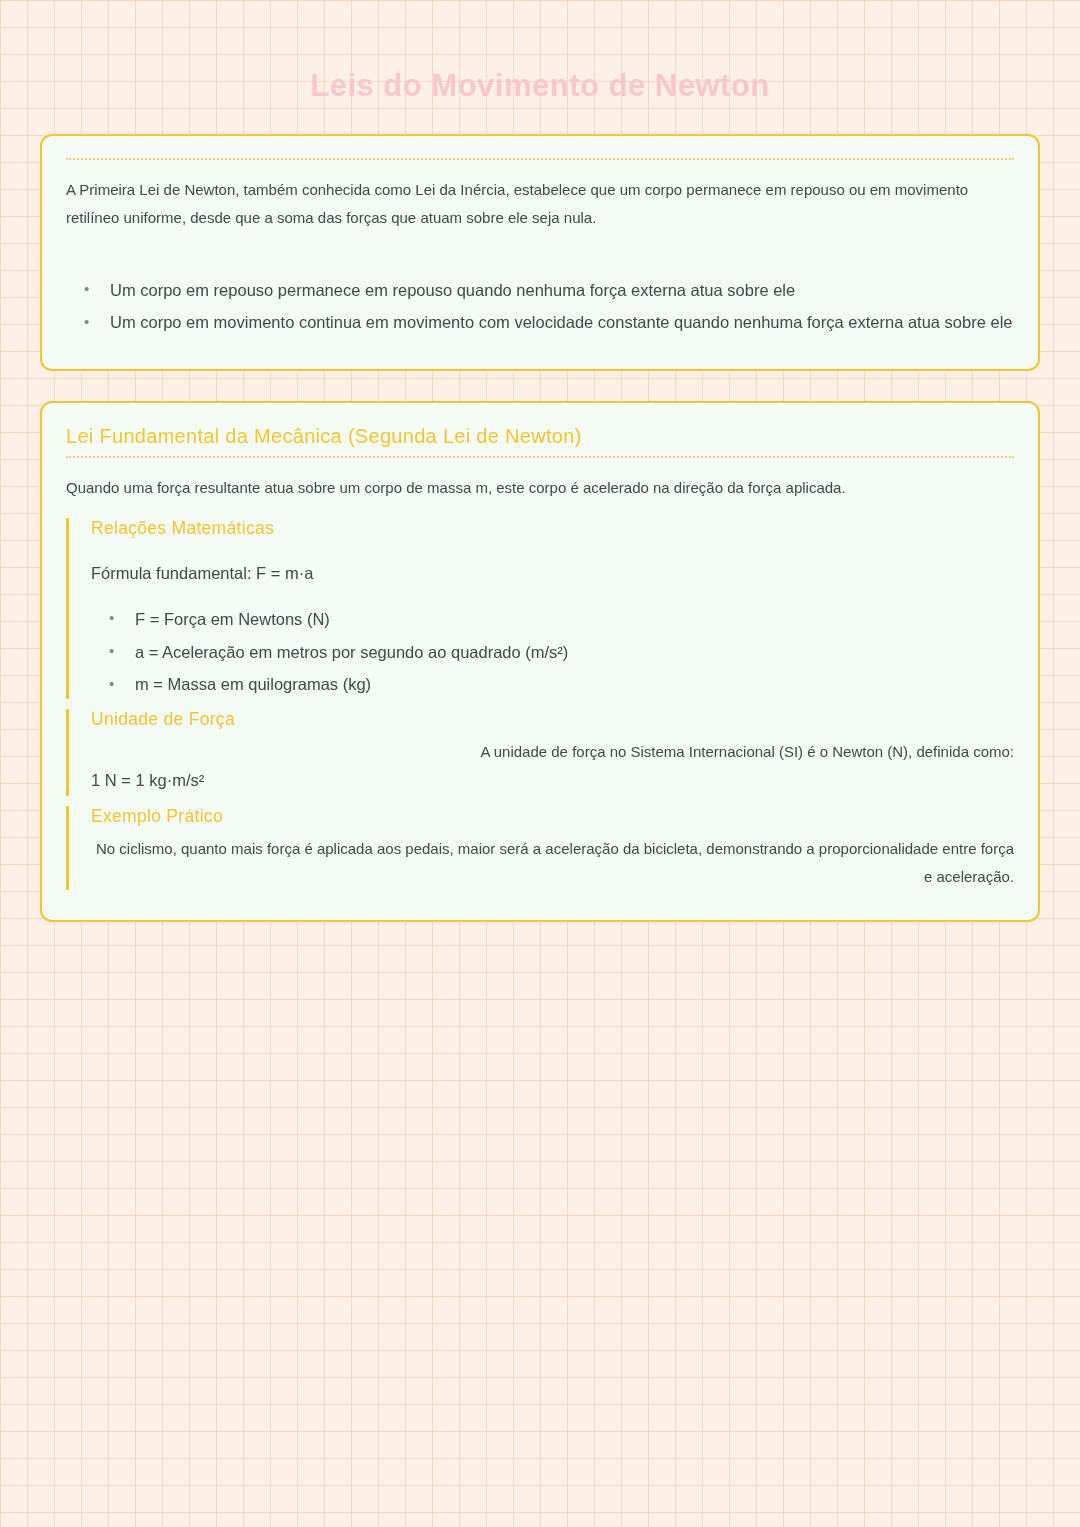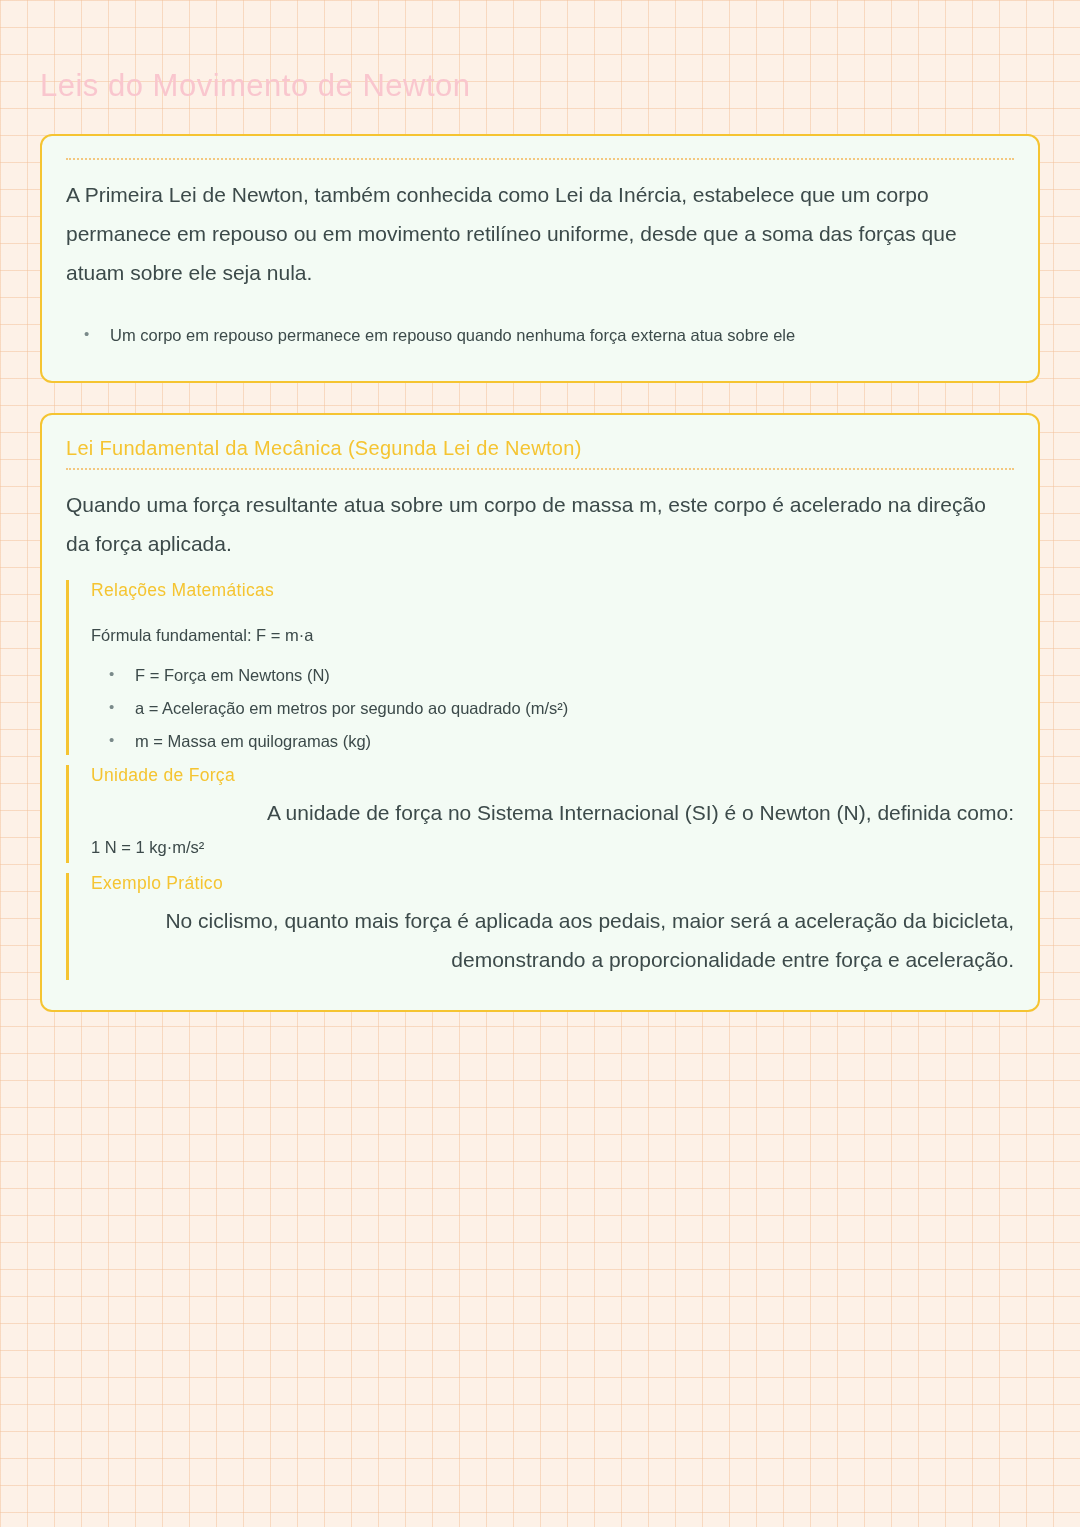--- a/index.html
+++ b/index.html
@@ -13,26 +13,26 @@
       linear-gradient(to right, rgba(244,196,160,0.55) 1px, transparent 1px),
       linear-gradient(to bottom, rgba(244,196,160,0.55) 1px, transparent 1px);
     background-size: 27px 27px;
     position: relative;
     overflow: hidden;
   }
   .page {
     padding: 40px 40px 0 40px;
   }
   .doc-title {
-    text-align: left;
+    text-align: center;
     font-size: 31px;
     color: #f9c6ce;
     letter-spacing: 0.5px;
     margin: 28px 0 30px 0;
-    font-weight: normal;
+    font-weight: bold;
   }
   .card {
     background: #f3fbf4;
     border: 2px solid #f5c431;
     border-radius: 12px;
     padding: 22px 24px 26px 24px;
     margin-bottom: 30px;
   }
   .card-title {
     color: #f5c431;
@@ -40,30 +40,30 @@
     margin: 0 0 8px 0;
     font-weight: normal;
     letter-spacing: 0.3px;
   }
   .dotted-sep {
     border-top: 2px dotted #f3c77f;
     margin: 0 0 16px 0;
     height: 0;
   }
   p.body-text {
-    font-size: 21px;
+    font-size: 15px;
     line-height: 1.85;
     color: #3c4a4a;
     margin: 0 0 16px 0;
   }
   p.body-text.tight { margin-bottom: 6px; }
   p.body-text.nomargin { margin-bottom: 0; text-align: right; }
   ul.bullets {
     list-style: none;
-    margin: 0 0 6px 0;
+    margin: 16px 0 6px 0;
     padding: 0;
   }
   ul.bullets li {
     position: relative;
     padding-left: 44px;
     font-size: 16.5px;
     line-height: 1.75;
     color: #3c4a4a;
     margin-bottom: 4px;
   }
@@ -102,20 +102,21 @@
 <div class="page">
 
   <h1 class="doc-title">Leis do Movimento de Newton</h1>
 
   <div class="card">
     <div class="dotted-sep"></div>
     <p class="body-text">A Primeira Lei de Newton, também conhecida como Lei da Inércia, estabelece que um corpo permanece em repouso ou em movimento retilíneo uniforme, desde que a soma das forças que atuam sobre ele seja nula.</p>
     <div class="spacer-12"></div>
     <ul class="bullets">
       <li>Um corpo em repouso permanece em repouso quando nenhuma força externa atua sobre ele</li>
+      <li>Um corpo em movimento continua em movimento com velocidade constante quando nenhuma força externa atua sobre ele</li>
     </ul>
   </div>
 
   <div class="card">
     <h2 class="card-title">Lei Fundamental da Mecânica (Segunda Lei de Newton)</h2>
     <div class="dotted-sep"></div>
     <p class="body-text">Quando uma força resultante atua sobre um corpo de massa m, este corpo é acelerado na direção da força aplicada.</p>
 
     <div class="subsection">
       <h3 class="sub-title">Relações Matemáticas</h3>

